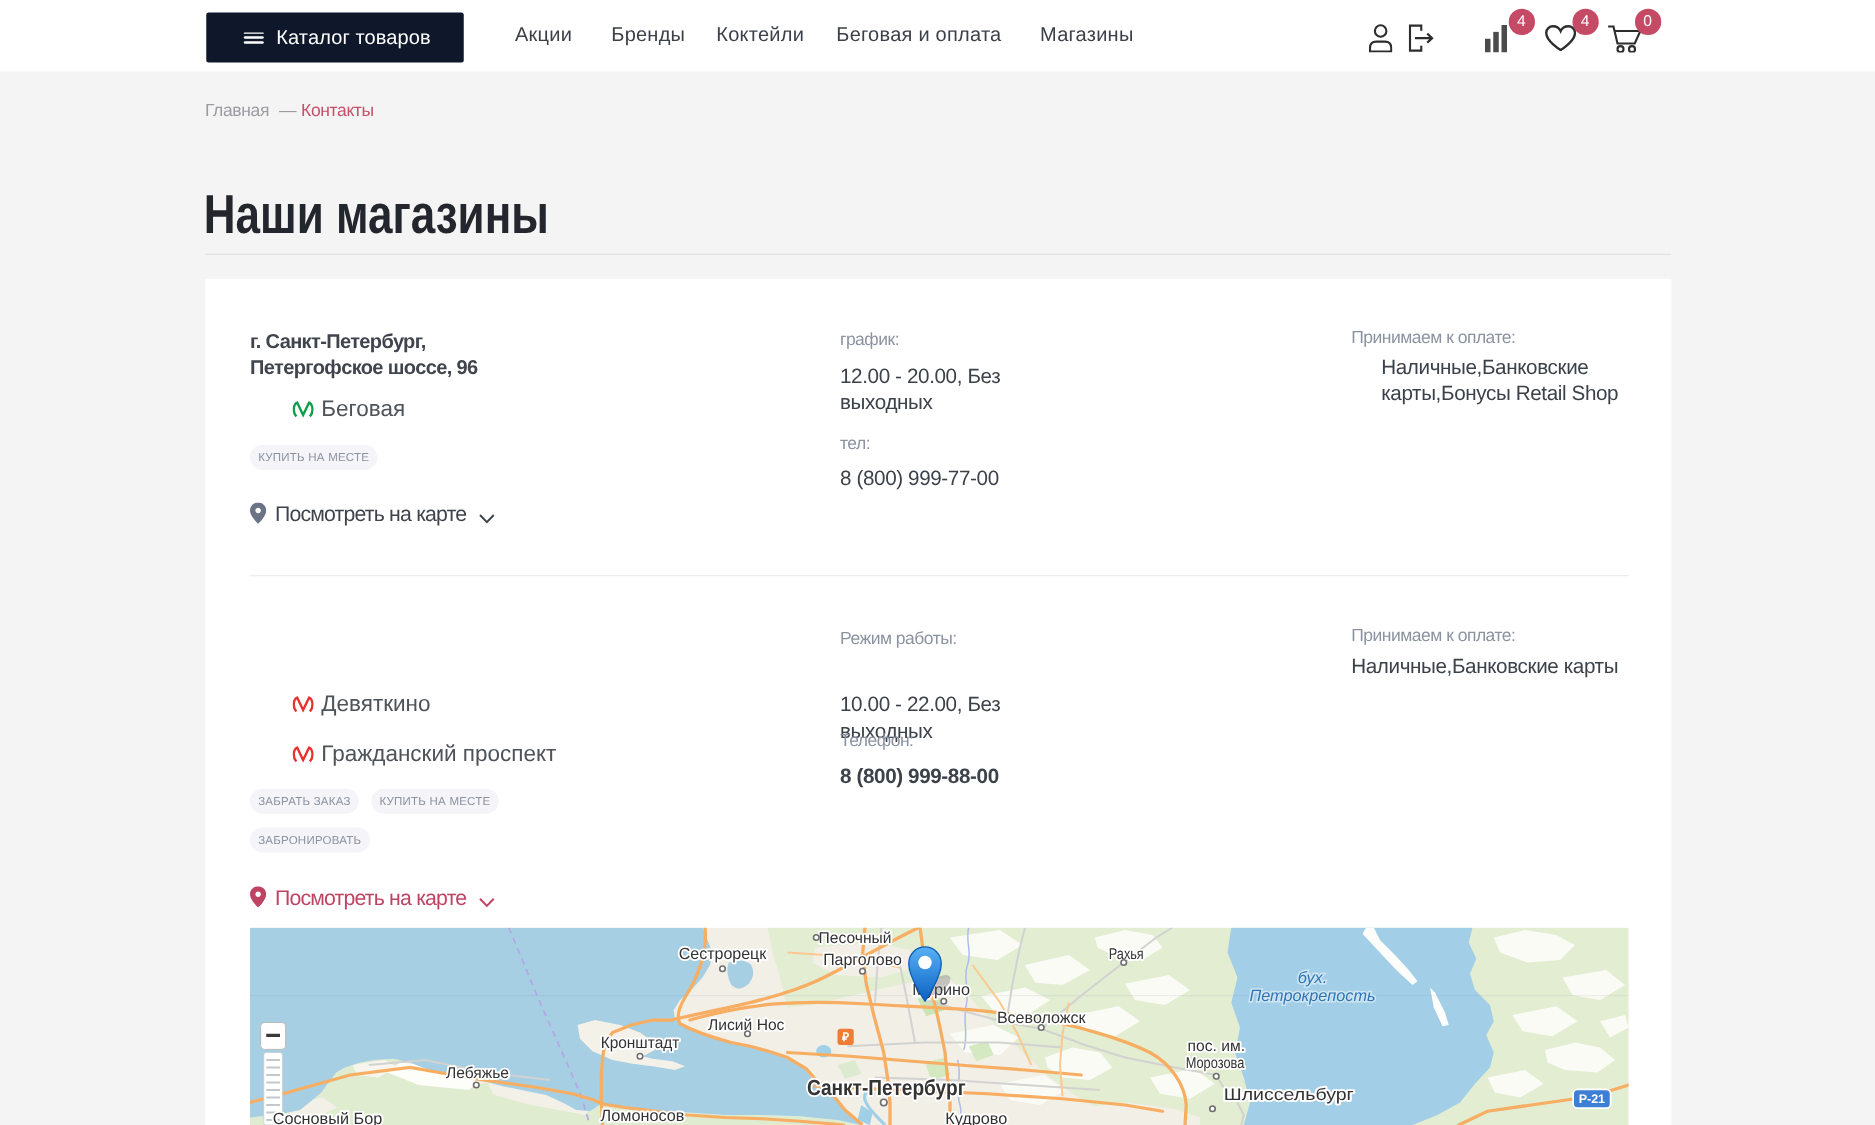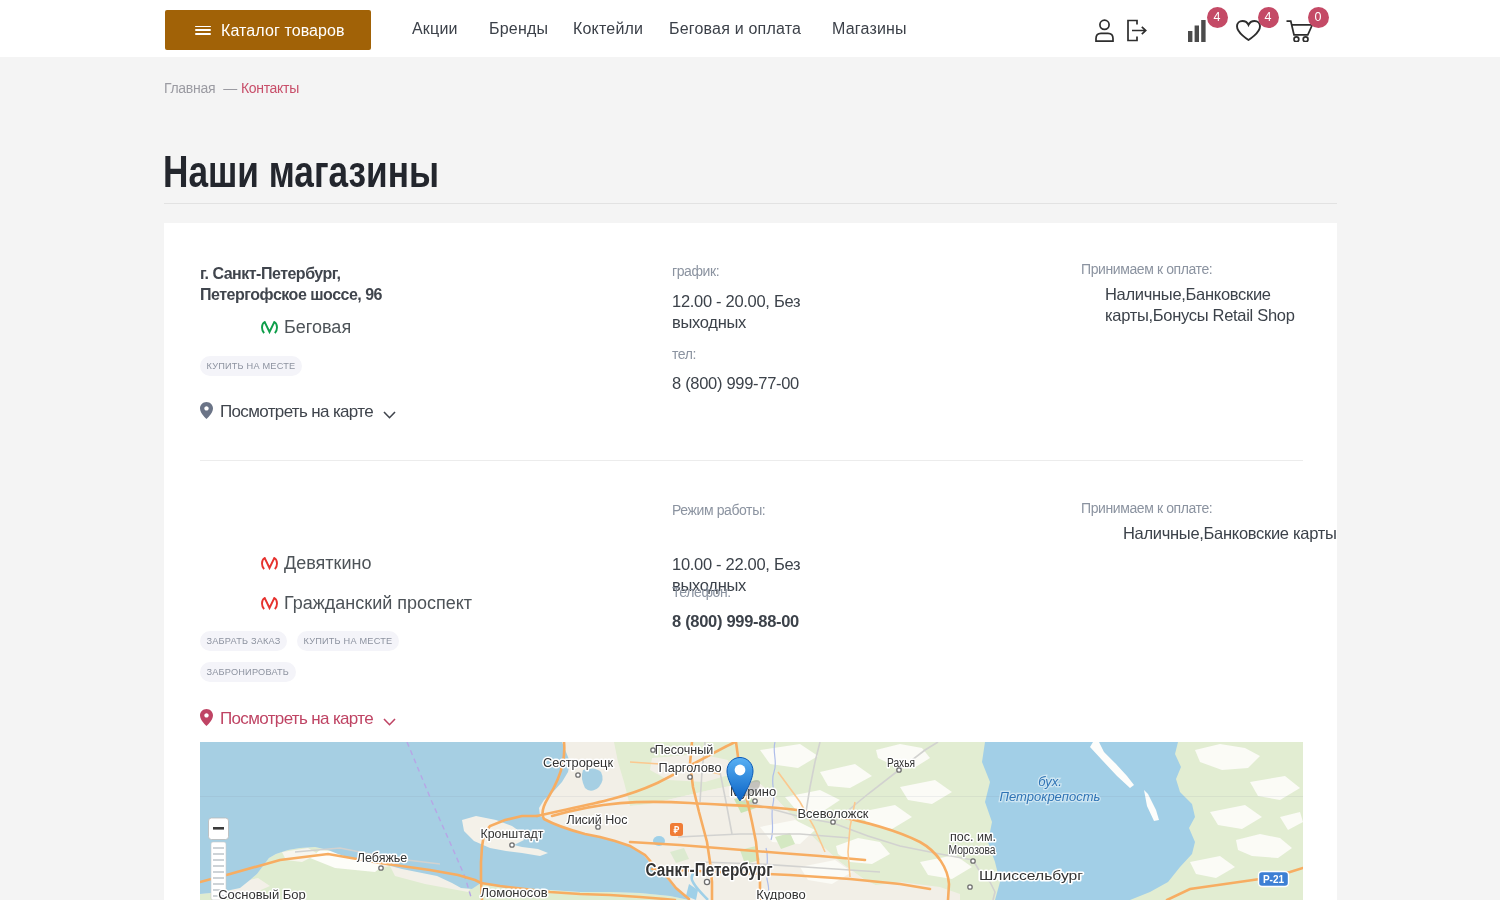--- a/index.html
+++ b/index.html
@@ -1,35 +1,35 @@
 <!DOCTYPE html>
 <html lang="ru"><head>
 <meta charset="utf-8">
 <title>Наши магазины</title>
 <style>
   * { margin:0; padding:0; box-sizing:border-box; }
   html,body { width:1500px; height:900px; overflow:hidden; }
   body { font-family:"Liberation Sans", sans-serif; background:#f4f4f4; position:relative; }
   .hdr { position:absolute; left:0; top:0; width:1500px; height:57px; background:#fff; }
-  .catbtn { position:absolute; left:165px; top:10px; width:206px; height:39.5px; background:#a16207; border-radius:2px; color:#fff; }
+  .catbtn { position:absolute; left:165px; top:10px; width:206px; height:39.5px; background:#0f172a; border-radius:2px; color:#fff; }
   .catbtn .txt { position:absolute; left:56px; top:11.5px; font-size:16px; letter-spacing:0.1px; }
   .burger { position:absolute; left:29.5px; top:15.5px; width:16.5px; }
   .burger i { display:block; height:1.8px; background:#fff; margin-bottom:2.1px; border-radius:1px; }
   .nav { position:absolute; top:0; height:57px; }
   .nav a { position:absolute; top:19.5px; font-size:16px; color:#3c4149; text-decoration:none; white-space:nowrap; letter-spacing:0.2px; }
   .hicons { position:absolute; top:0; }
   .badge { position:absolute; width:21px; height:21px; border-radius:50%; background:#c44a66; color:#fff; font-size:12.5px; text-align:center; line-height:21px; top:6.5px; }
   .bc { position:absolute; left:164px; top:80px; font-size:14px; letter-spacing:-0.3px; color:#9b9ba2; }
   .bc .sep { margin:0 4px 0 8px; color:#9b9ba2; }
   .bc .cur { color:#c84f6a; }
   h1 { position:absolute; left:163px; top:150px; font-size:44px; line-height:44px; font-weight:bold; color:#23262d; transform:scaleX(0.8); transform-origin:0 0; white-space:nowrap; }
   .hrule { position:absolute; left:164px; top:203px; width:1173px; height:1px; background:#e2e2e2; }
   .card { position:absolute; left:164px; top:223px; width:1173px; height:677px; background:#fff; }
   .addr { position:absolute; left:36px; width:260px; font-size:16px; font-weight:bold; color:#40454d; line-height:21px; letter-spacing:-0.5px; }
-  .metro { position:absolute; left:49px; font-size:18px; color:#4d5358;padding-left:48px; }
+  .metro { position:absolute; left:22px; font-size:18px; color:#4d5358;padding-left:48px; }
   .metro svg { vertical-align:-1px; margin-right:6px; }
   .pill { position:absolute; height:20px; background:#f4f4f9; border-radius:10px; color:#8d93a0; font-size:9.2px; letter-spacing:0.2px; line-height:20px; padding:0 6.5px; white-space:nowrap; }
   .maplink { position:absolute; left:36px; font-size:17px; letter-spacing:-0.65px; }
   .maplink.gray { color:#3f444c; }
   .maplink.red { color:#bf4464; }
   .maplink svg { vertical-align:-2px; margin-right:7px; }
   .chev { margin-left:10px; letter-spacing:0; }
   .lbl { position:absolute; font-size:14px; color:#8b93a0; letter-spacing:-0.4px; }
   .val { position:absolute; font-size:16.5px; color:#3c424a; line-height:21px; letter-spacing:-0.3px; }
   .divider { position:absolute; left:36px; top:237px; width:1103px; height:1px; background:#ececec; }
@@ -128,21 +128,21 @@
         <path d="M6.5 0 C2.9 0 0 2.9 0 6.4 C0 11.2 6.5 17 6.5 17 C6.5 17 13 11.2 13 6.4 C13 2.9 10.1 0 6.5 0 Z M6.5 8.6 C5.3 8.6 4.3 7.6 4.3 6.4 C4.3 5.2 5.3 4.2 6.5 4.2 C7.7 4.2 8.7 5.2 8.7 6.4 C8.7 7.6 7.7 8.6 6.5 8.6 Z"></path>
       </svg><span>Посмотреть на карте</span><svg class="chev" width="13" height="8" viewBox="0 0 13 8" fill="none" stroke="#bf4464" stroke-width="1.6">
         <path d="M1 1 L6.5 6.7 L12 1"></path>
       </svg>
     </div>
     <div class="lbl" style="left:508px; top:279px;">Режим работы:</div>
     <div class="val" style="left:508px; top:289px;margin-top:42px;">10.00 - 22.00, Без<br>выходных</div>
     <div class="lbl" style="left:508px; top:361px;">Телефон:</div>
     <div class="val" style="left:508px; top:388px;font-weight:bold;">8 (800) 999-88-00</div>
     <div class="lbl" style="left:917px; top:277px;">Принимаем к оплате:</div>
-    <div class="val" style="left:917px; top:300px;margin-left:42px;">Наличные,Банковские карты</div>
+    <div class="val" style="left:917px; top:300px;">Наличные,Банковские карты</div>
     <div class="mapwrap" id="map">
 <svg width="1103" height="158" viewBox="0 0 1103 158" font-family="Liberation Sans, sans-serif">
   <defs>
     <linearGradient id="ping" x1="0" y1="0" x2="0" y2="1">
       <stop offset="0" stop-color="#58b0f4"></stop>
       <stop offset="1" stop-color="#0a62c4"></stop>
     </linearGradient>
   </defs>
   <rect x="0" y="0" width="1103" height="158" fill="#f2efe7"></rect>
 

